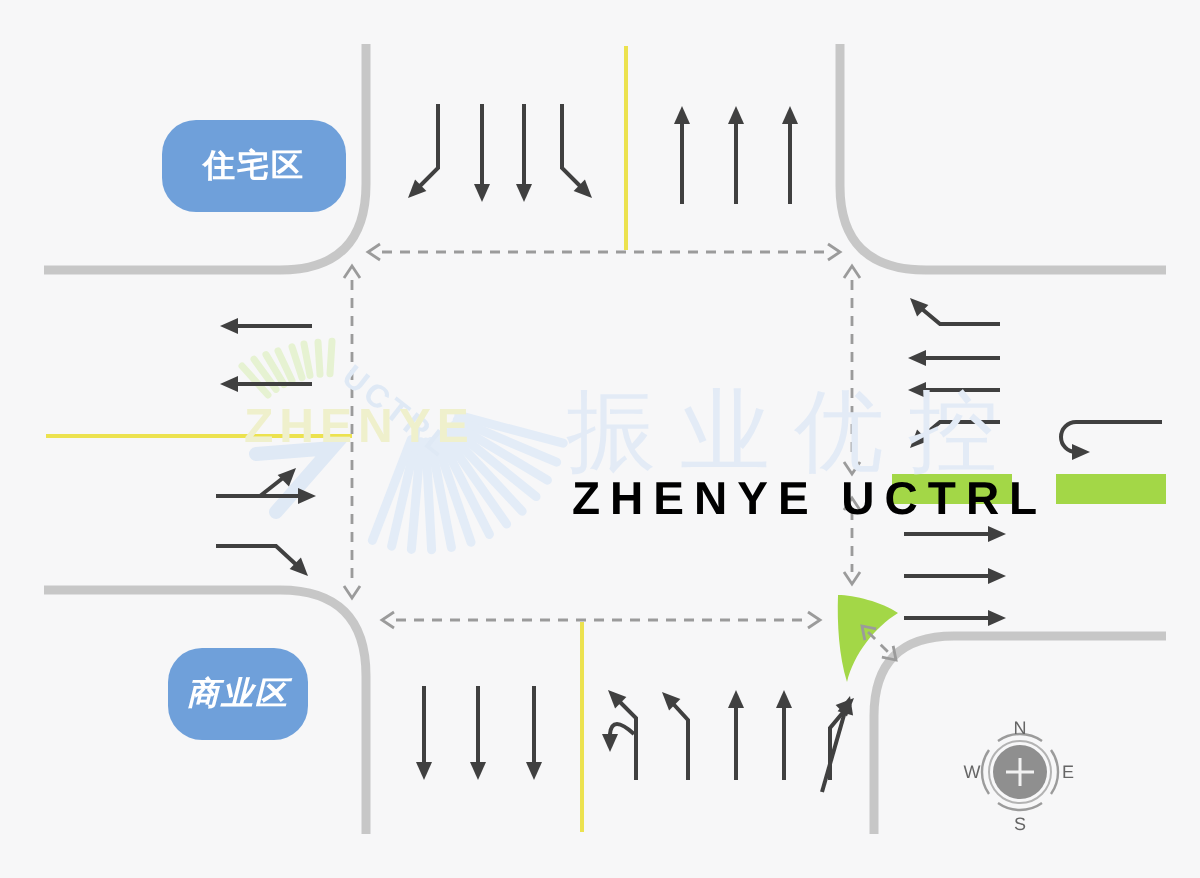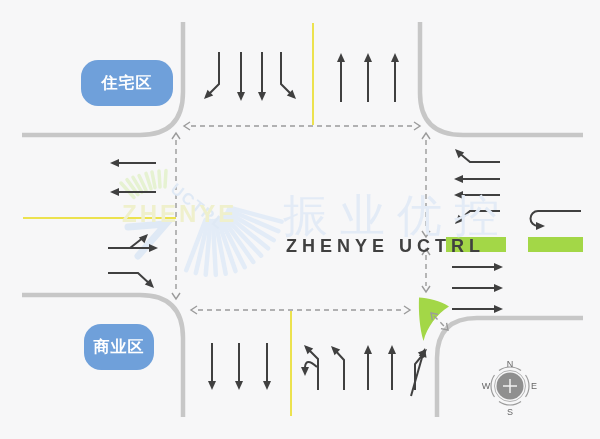--- a/index.html
+++ b/index.html
@@ -12,30 +12,30 @@
   }
   .stage svg{position:absolute;left:0;top:0;}
   .area-pill{
     position:absolute;
     display:flex;align-items:center;justify-content:center;
     background:#6fa0da;color:#ffffff;
     border-radius:17px;
     font-size:16px;font-weight:bold;letter-spacing:1px;
   }
   .pill-residential{left:81px;top:60px;width:92px;height:46px;}
-  .pill-commercial{left:84px;top:324px;width:70px;height:46px;}
+  .pill-commercial{left:84px;top:324px;width:70px;height:46px;font-style:italic;}
   .wm-cn{
     position:absolute;left:283px;top:186px;width:240px;
     font-size:45px;font-weight:normal;letter-spacing:12px;
     color:#e3ebf6;white-space:nowrap;
   }
   .wm-en{
     position:absolute;left:286px;top:236px;
-    font-size:18px;font-weight:bold;letter-spacing:5px;
-    color:#404040;white-space:nowrap;
+    font-size:23px;font-weight:bold;letter-spacing:5px;
+    color:#000000;white-space:nowrap;
   }
   .wm-side{
     position:absolute;left:89px;top:200px;
     font-size:24px;font-weight:bold;letter-spacing:3px;
     color:#eff0cc;white-space:nowrap;margin-left:33px;
   }
   .wm-diag{
     position:absolute;left:178px;top:180px;
     font-size:16px;font-weight:bold;letter-spacing:2px;
     color:#dfe9f5;transform:rotate(38deg);transform-origin:left top;

